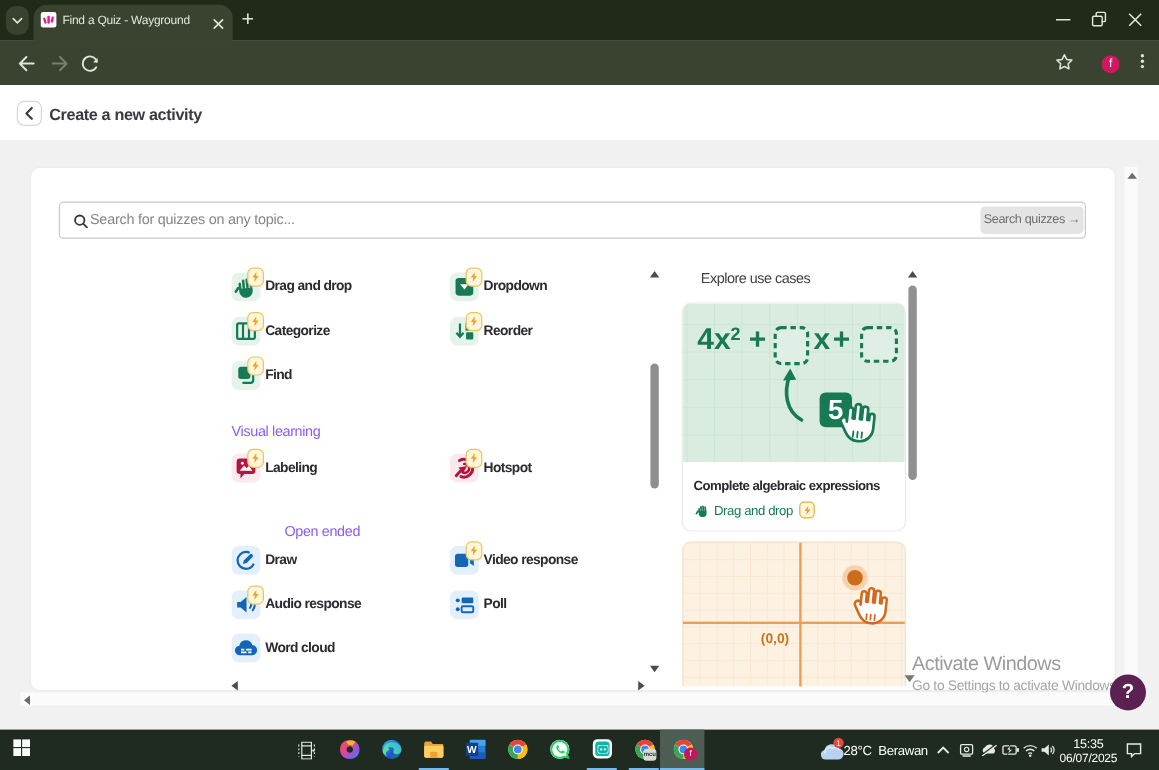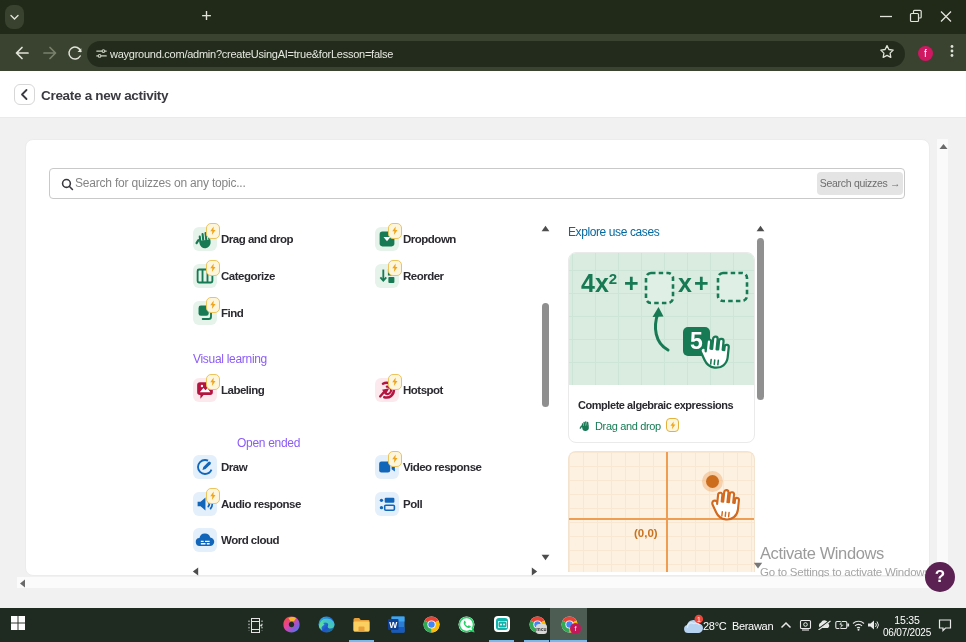--- a/index.html
+++ b/index.html
@@ -35,21 +35,21 @@
 
 .qi{position:absolute;width:24px;height:24px;border-radius:6px;}
 .qi.g{background:#e5f3ea;}
 .qi.r{background:#fce9ee;}
 .qi.b{background:#e3effa;}
 .ql{position:absolute;font-size:11.5px;font-weight:bold;color:#2a2a30;white-space:nowrap;letter-spacing:-0.5px;}
 .qb{position:absolute;width:14px;height:16px;background:#fdf6dc;border:1.5px solid #ecc45c;border-radius:5px;}
 .sechead{position:absolute;font-size:12px;color:#8b5cf6;letter-spacing:-0.3px;}
 
 
-#explorehead{position:absolute;left:568px;top:225px;font-size:12px;color:#0369a1;letter-spacing:-0.4px;}
+#explorehead{position:absolute;left:584px;top:225px;font-size:12px;color:#404040;letter-spacing:-0.4px;}
 </style>
 </head>
 <body>
 <div id="screen">
 
 <svg width="0" height="0" style="position:absolute">
 <defs>
 <symbol id="bolt" viewBox="0 0 10 12">
           <path d="M5.8 0.5L1.6 6.4h2.6L3.6 11l4.6-6.2H5.6z" fill="#efa51e"></path>
         </symbol>
@@ -137,20 +137,33 @@
             <rect x="3.6" y="11.6" width="2.5" height="6.5" rx="1.25" transform="rotate(38 4.85 14.85)"></rect>
           </g>
         </symbol>
 </defs>
 </svg>
 
 <div id="titlebar">
   <div id="tabsearch"><svg width="19" height="24" viewBox="0 0 19 24">
           <path d="M6 10.5l3.5 3.5L13 10.5" stroke="#dfe3d8" stroke-width="1.4" fill="none" stroke-linecap="round"></path>
         </svg></div>
+  <div id="tab">
+    <div id="tabfav"><svg width="13" height="13" viewBox="0 0 15 15">
+            <g fill="#f0188c">
+              <rect x="2.8" y="5.3" width="2.2" height="6" rx="1" transform="rotate(-18 3.9 8.3)"></rect>
+              <rect x="6.3" y="3.5" width="2.4" height="7.8" rx="1.1"></rect>
+              <rect x="9.9" y="4.3" width="2.2" height="6" rx="1" transform="rotate(14 11 7.3)"></rect>
+            </g>
+          </svg></div>
+    <div id="tabtitle">Find a Quiz - Wayground</div>
+    <div id="tabclose"><svg width="14" height="14" viewBox="0 0 14 14">
+            <path d="M3.5 3.5l7 7M10.5 3.5l-7 7" stroke="#dfe3d8" stroke-width="1.4" stroke-linecap="round"></path>
+          </svg></div>
+  </div>
   <div id="newtab">+</div>
   <div class="wbtn" style="left:866px;"><svg width="40" height="33" viewBox="0 0 40 33">
           <path d="M14 16.5h12" stroke="#e2e5dc" stroke-width="1.3"></path>
         </svg></div>
   <div class="wbtn" style="left:896px;"><svg width="40" height="33" viewBox="0 0 40 33">
           <rect x="14.5" y="13.5" width="8" height="8" rx="1" fill="none" stroke="#e2e5dc" stroke-width="1.2"></rect>
           <path d="M17.5 13.5v-2.2a1 1 0 0 1 1-1h5.7a1 1 0 0 1 1 1v5.7a1 1 0 0 1-1 1h-2.2" fill="none" stroke="#e2e5dc" stroke-width="1.2"></path>
         </svg></div>
   <div class="wbtn" style="left:926px;"><svg width="40" height="33" viewBox="0 0 40 33">
           <path d="M15 11.5l10 10M25 11.5l-10 10" stroke="#e2e5dc" stroke-width="1.3"></path>
@@ -161,28 +174,20 @@
   <div class="navic" style="left:10px;"><svg width="24" height="24" viewBox="0 0 24 24">
           <path d="M18 12H7M12 6.5L6.5 12l5.5 5.5" stroke="#e0e4d9" stroke-width="1.7" fill="none" stroke-linecap="round" stroke-linejoin="round"></path>
         </svg></div>
   <div class="navic" style="left:38px;"><svg width="24" height="24" viewBox="0 0 24 24">
           <path d="M6 12h11M12 6.5l5.5 5.5-5.5 5.5" stroke="#79816c" stroke-width="1.7" fill="none" stroke-linecap="round" stroke-linejoin="round"></path>
         </svg></div>
   <div class="navic" style="left:63px;"><svg width="24" height="24" viewBox="0 0 24 24">
           <path d="M17.8 10.5a6 6 0 1 0-.6 4.5" stroke="#e0e4d9" stroke-width="1.5" fill="none" stroke-linecap="round"></path>
           <path d="M18.3 7.2v3.8h-3.8z" fill="#e0e4d9"></path>
         </svg></div>
-  <div id="pill">
-    <svg style="position:absolute;left:8px;top:6.5px" width="13" height="13" viewBox="0 0 15 15">
-          <path d="M2 4.7h6.2M11.2 4.7h1.8M2 10.3h1.8M6.8 10.3h6.2" stroke="#c9cfc0" stroke-width="1.3" stroke-linecap="round"></path>
-          <circle cx="9.7" cy="4.7" r="1.55" fill="none" stroke="#c9cfc0" stroke-width="1.2"></circle>
-          <circle cx="5.3" cy="10.3" r="1.55" fill="none" stroke="#c9cfc0" stroke-width="1.2"></circle>
-        </svg>
-    <div id="urltext">wayground.com/admin?createUsingAI=true&amp;forLesson=false</div>
-  </div>
   <div class="navic" style="left:878px;top:9px;"><svg width="18" height="18" viewBox="0 0 18 18">
           <path d="M9 2.6l1.9 3.9 4.3.6-3.1 3 .7 4.3L9 12.4l-3.8 2 .7-4.3-3.1-3 4.3-.6z" fill="none" stroke="#dfe3d8" stroke-width="1.3" stroke-linejoin="round"></path>
         </svg></div>
   <div class="navic" style="left:943px;top:8px;"><svg width="18" height="18" viewBox="0 0 18 18">
           <g fill="#dfe3d8">
             <circle cx="9" cy="4.5" r="1.4"></circle>
             <circle cx="9" cy="9" r="1.4"></circle>
             <circle cx="9" cy="13.5" r="1.4"></circle>
           </g>
         </svg></div>

